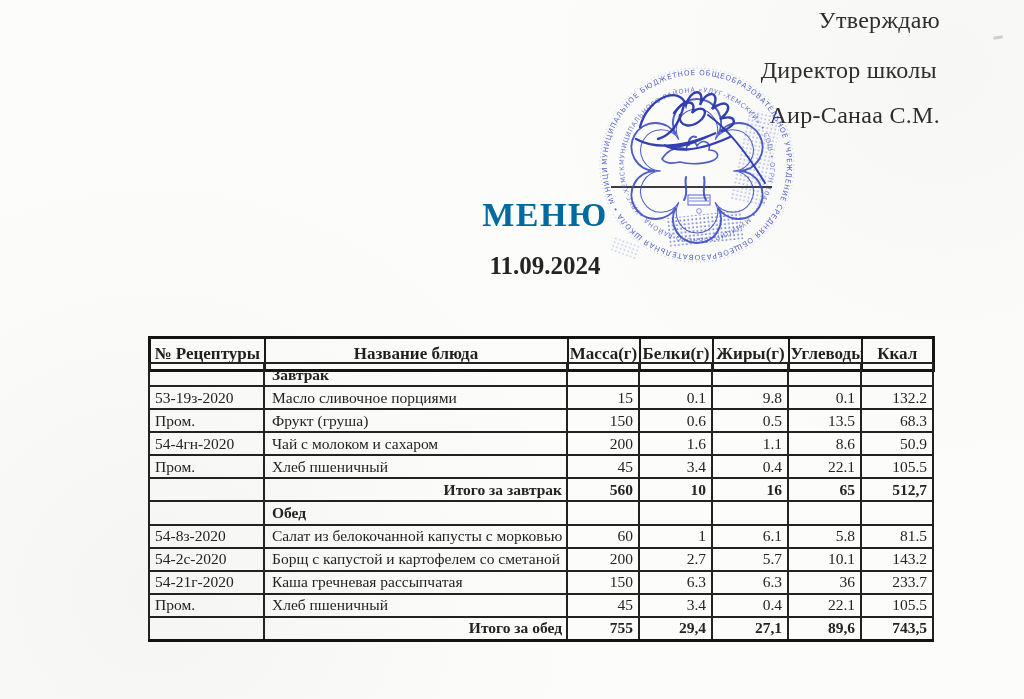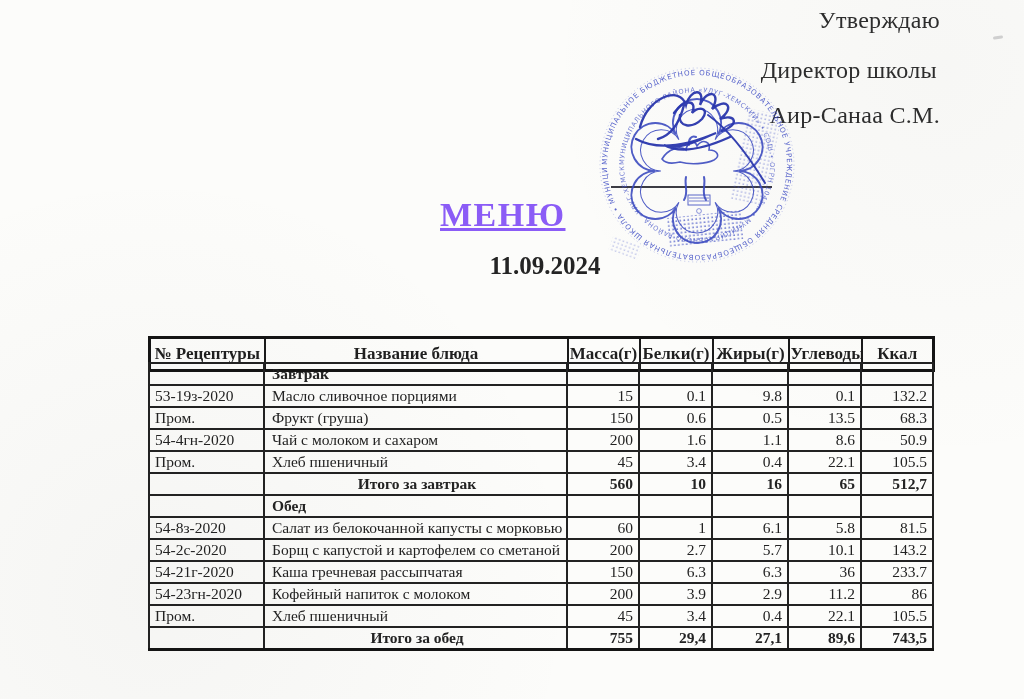--- a/index.html
+++ b/index.html
@@ -19,22 +19,22 @@
 
   .approval-line{
     position:absolute;white-space:nowrap;
     font-size:24px;color:#2d2d2d;letter-spacing:0.3px;
   }
   #appr1{top:7px;right:84px;}
   #appr2{top:57px;right:87px;}
   #appr3{top:102px;right:84px;}
 
   .doc-title{
-    position:absolute;left:440px;top:196px;width:210px;text-align:left;
-    font-size:34px;font-weight:700;letter-spacing:1.5px;color:#8b5cf6;text-decoration:underline;
+    position:absolute;left:440px;top:196px;width:210px;text-align:center;
+    font-size:34px;font-weight:700;letter-spacing:1.5px;color:#0369a1;
   }
   .doc-date{
     position:absolute;left:440px;top:252px;width:210px;text-align:center;
     font-size:25px;font-weight:700;color:#242424;
   }
 
   .sig-line{
     position:absolute;left:611px;top:186px;width:161px;height:0;
     border-top:2px solid #3c3c44;
   }
@@ -66,21 +66,21 @@
     border:2px solid #222222;height:20px;
     font-size:15.5px;line-height:18px;color:#232323;
     overflow:hidden;white-space:nowrap;vertical-align:middle;
     padding:0;
   }
   .menu-body td.c-code{padding-left:5px;text-align:left;}
   .menu-body td.c-dish{padding-left:7px;text-align:left;}
   .menu-body td.c-num{padding-right:5px;text-align:right;}
   .menu-body tr.r-section td.c-dish{font-weight:700;}
   .menu-body tr.r-total td{font-weight:700;}
-  .menu-body tr.r-total td.c-dish{text-align:center;padding-right:4px;}
+  .menu-body tr.r-total td.c-dish{text-align:right;padding-right:4px;}
 </style>
 </head>
 <body>
 
 <div class="approval-line" id="appr1">Утверждаю</div>
 <div class="approval-line" id="appr2">Директор школы</div>
 <div class="approval-line" id="appr3">Аир-Санаа С.М.</div>
 
 <div class="sig-line"></div>
 
@@ -257,29 +257,20 @@
       <tr>
         <td class="c-code">54-21г-2020</td>
         <td class="c-dish">Каша гречневая рассыпчатая</td>
         <td class="c-num">150</td>
         <td class="c-num">6.3</td>
         <td class="c-num">6.3</td>
         <td class="c-num">36</td>
         <td class="c-num">233.7</td>
       </tr>
       <tr>
-        <td class="c-code">54-23гн-2020</td>
-        <td class="c-dish">Кофейный напиток с молоком</td>
-        <td class="c-num">200</td>
-        <td class="c-num">3.9</td>
-        <td class="c-num">2.9</td>
-        <td class="c-num">11.2</td>
-        <td class="c-num">86</td>
-      </tr>
-      <tr>
         <td class="c-code">Пром.</td>
         <td class="c-dish">Хлеб пшеничный</td>
         <td class="c-num">45</td>
         <td class="c-num">3.4</td>
         <td class="c-num">0.4</td>
         <td class="c-num">22.1</td>
         <td class="c-num">105.5</td>
       </tr>
       <tr class="r-total">
         <td class="c-code"></td>

